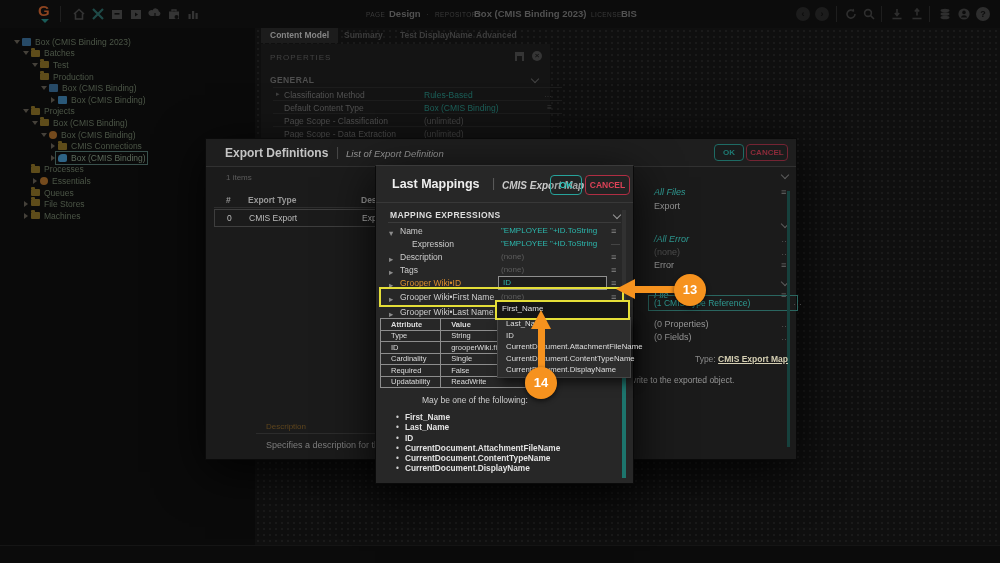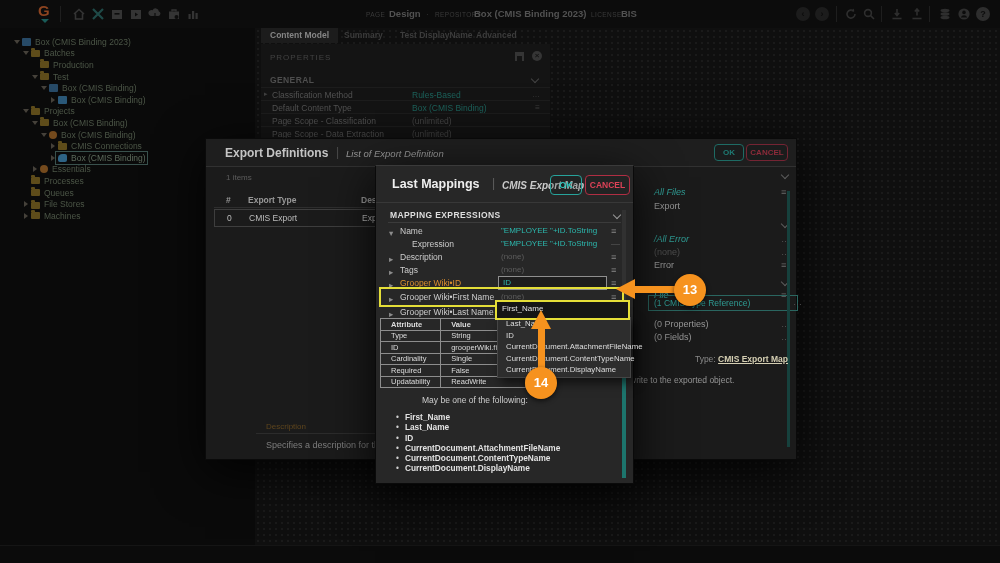--- a/index.html
+++ b/index.html
@@ -41,21 +41,21 @@
         background-image:radial-gradient(#1a1a1a 0.8px,transparent 0.9px);background-size:6px 6px;}
   .tab{position:absolute;top:0;height:15px;font-size:8.5px;font-weight:bold;line-height:15px;padding:0 9px;color:#3c3c3c;}
   .tab-active{background:#1c1c1c;color:#858585;}
   .props{position:absolute;left:6px;top:16px;width:289px;height:300px;background:#141414;}
   .props-title{position:absolute;left:9px;top:9px;font-size:8px;letter-spacing:1px;color:#424242;}
   .pr-save{position:absolute;right:26px;top:8px;width:9px;height:9px;background:#353535;}
   .pr-save::after{content:"";position:absolute;left:2px;top:4px;width:5px;height:5px;background:#141414;}
   .pr-close{position:absolute;right:8px;top:7px;width:10px;height:10px;border-radius:50%;background:#353535;color:#141414;font-size:8px;line-height:10px;text-align:center;font-weight:bold;}
   .props-sec{position:absolute;left:9px;top:31px;font-size:8.5px;font-weight:bold;color:#4e4e4e;letter-spacing:.4px;}
   .chev{width:5px;height:5px;border-right:1.5px solid currentColor;border-bottom:1.5px solid currentColor;transform:rotate(45deg);display:inline-block;}
-  .props-row{position:absolute;left:0;width:289px;height:13px;font-size:8.5px;border-top:1px solid #1d1d1d;}
+  .props-row{position:absolute;left:12px;width:289px;height:13px;font-size:8.5px;border-top:1px solid #1d1d1d;}
   .pr-lbl{position:absolute;left:11px;top:2px;color:#525252;}
   .pr-exp{position:absolute;left:3px;top:2px;color:#3f3f3f;font-size:7px;}
   .pr-val{position:absolute;left:151px;top:2px;color:#1c615a;}
   .pr-val-dim{color:#454545;}
   .pr-trail{position:absolute;right:10px;top:2px;color:#3f3f3f;font-size:8px;}
 
   
   .dlg{position:absolute;box-shadow:0 12px 45px rgba(0,0,0,.85);border:1px solid #0a0a0a;}
   .btn{position:absolute;border-radius:4px;font-weight:bold;text-align:center;background:rgba(10,20,20,.2);}
 
@@ -256,33 +256,33 @@
         <div class="tree-row" style="padding-left: 21px;">
           <span class="tr-arrow">
             <span class="tri-d"></span>
           </span>
           <span style="display: flex; align-items: center;">
             <span class="tr-ico ti-folder"></span>
             <span>Batches</span>
           </span>
         </div>
         <div class="tree-row" style="padding-left: 30px;">
+          <span class="tr-arrow">
+            <span class="tri-d"></span>
+          </span>
+          <span style="display: flex; align-items: center;">
+            <span class="tr-ico ti-folder"></span>
+            <span>Test</span>
+          </span>
+        </div>
+        <div class="tree-row" style="padding-left: 30px;">
           <span class="tr-arrow"></span>
           <span style="display: flex; align-items: center;">
             <span class="tr-ico ti-folder"></span>
             <span>Production</span>
-          </span>
-        </div>
-        <div class="tree-row" style="padding-left: 30px;">
-          <span class="tr-arrow">
-            <span class="tri-d"></span>
-          </span>
-          <span style="display: flex; align-items: center;">
-            <span class="tr-ico ti-folder"></span>
-            <span>Test</span>
           </span>
         </div>
         <div class="tree-row" style="padding-left: 39px;">
           <span class="tr-arrow">
             <span class="tri-d"></span>
           </span>
           <span style="display: flex; align-items: center;">
             <span class="tr-ico ti-model"></span>
             <span>Box (CMIS Binding)</span>
           </span>
@@ -334,48 +334,48 @@
         </div>
         <div class="tree-row" style="padding-left: 48px;">
           <span class="tr-arrow">
             <span class="tri-r"></span>
           </span>
           <span class="tree-sel" style="display: flex; align-items: center;">
             <span class="tr-ico ti-cmis"></span>
             <span style="color: rgb(93, 107, 92);">Box (CMIS Binding)</span>
           </span>
         </div>
+        <div class="tree-row" style="padding-left: 21px;">
+          <span class="tr-arrow"></span>
+          <span style="display: flex; align-items: center;">
+            <span class="tr-ico ti-folder"></span>
+            <span>Processes</span>
+          </span>
+        </div>
         <div class="tree-row" style="padding-left: 30px;">
           <span class="tr-arrow">
             <span class="tri-r"></span>
           </span>
           <span style="display: flex; align-items: center;">
             <span class="tr-ico ti-sphere"></span>
             <span>Essentials</span>
           </span>
         </div>
         <div class="tree-row" style="padding-left: 21px;">
           <span class="tr-arrow"></span>
           <span style="display: flex; align-items: center;">
             <span class="tr-ico ti-folder"></span>
-            <span>Processes</span>
+            <span>Queues</span>
           </span>
         </div>
         <div class="tree-row" style="padding-left: 21px;">
-          <span class="tr-arrow"></span>
-          <span style="display: flex; align-items: center;">
-            <span class="tr-ico ti-folder"></span>
-            <span>Queues</span>
-          </span>
-        </div>
-        <div class="tree-row" style="padding-left: 21px;">
           <span class="tr-arrow">
             <span class="tri-r"></span>
           </span>
-          <span style="display: flex; align-items: flex-end;">
+          <span style="display: flex; align-items: flex-start;">
             <span class="tr-ico ti-folder"></span>
             <span>File Stores</span>
           </span>
         </div>
         <div class="tree-row" style="padding-left: 21px;">
           <span class="tr-arrow">
             <span class="tri-r"></span>
           </span>
           <span style="display: flex; align-items: center;">
             <span class="tr-ico ti-folder"></span>

